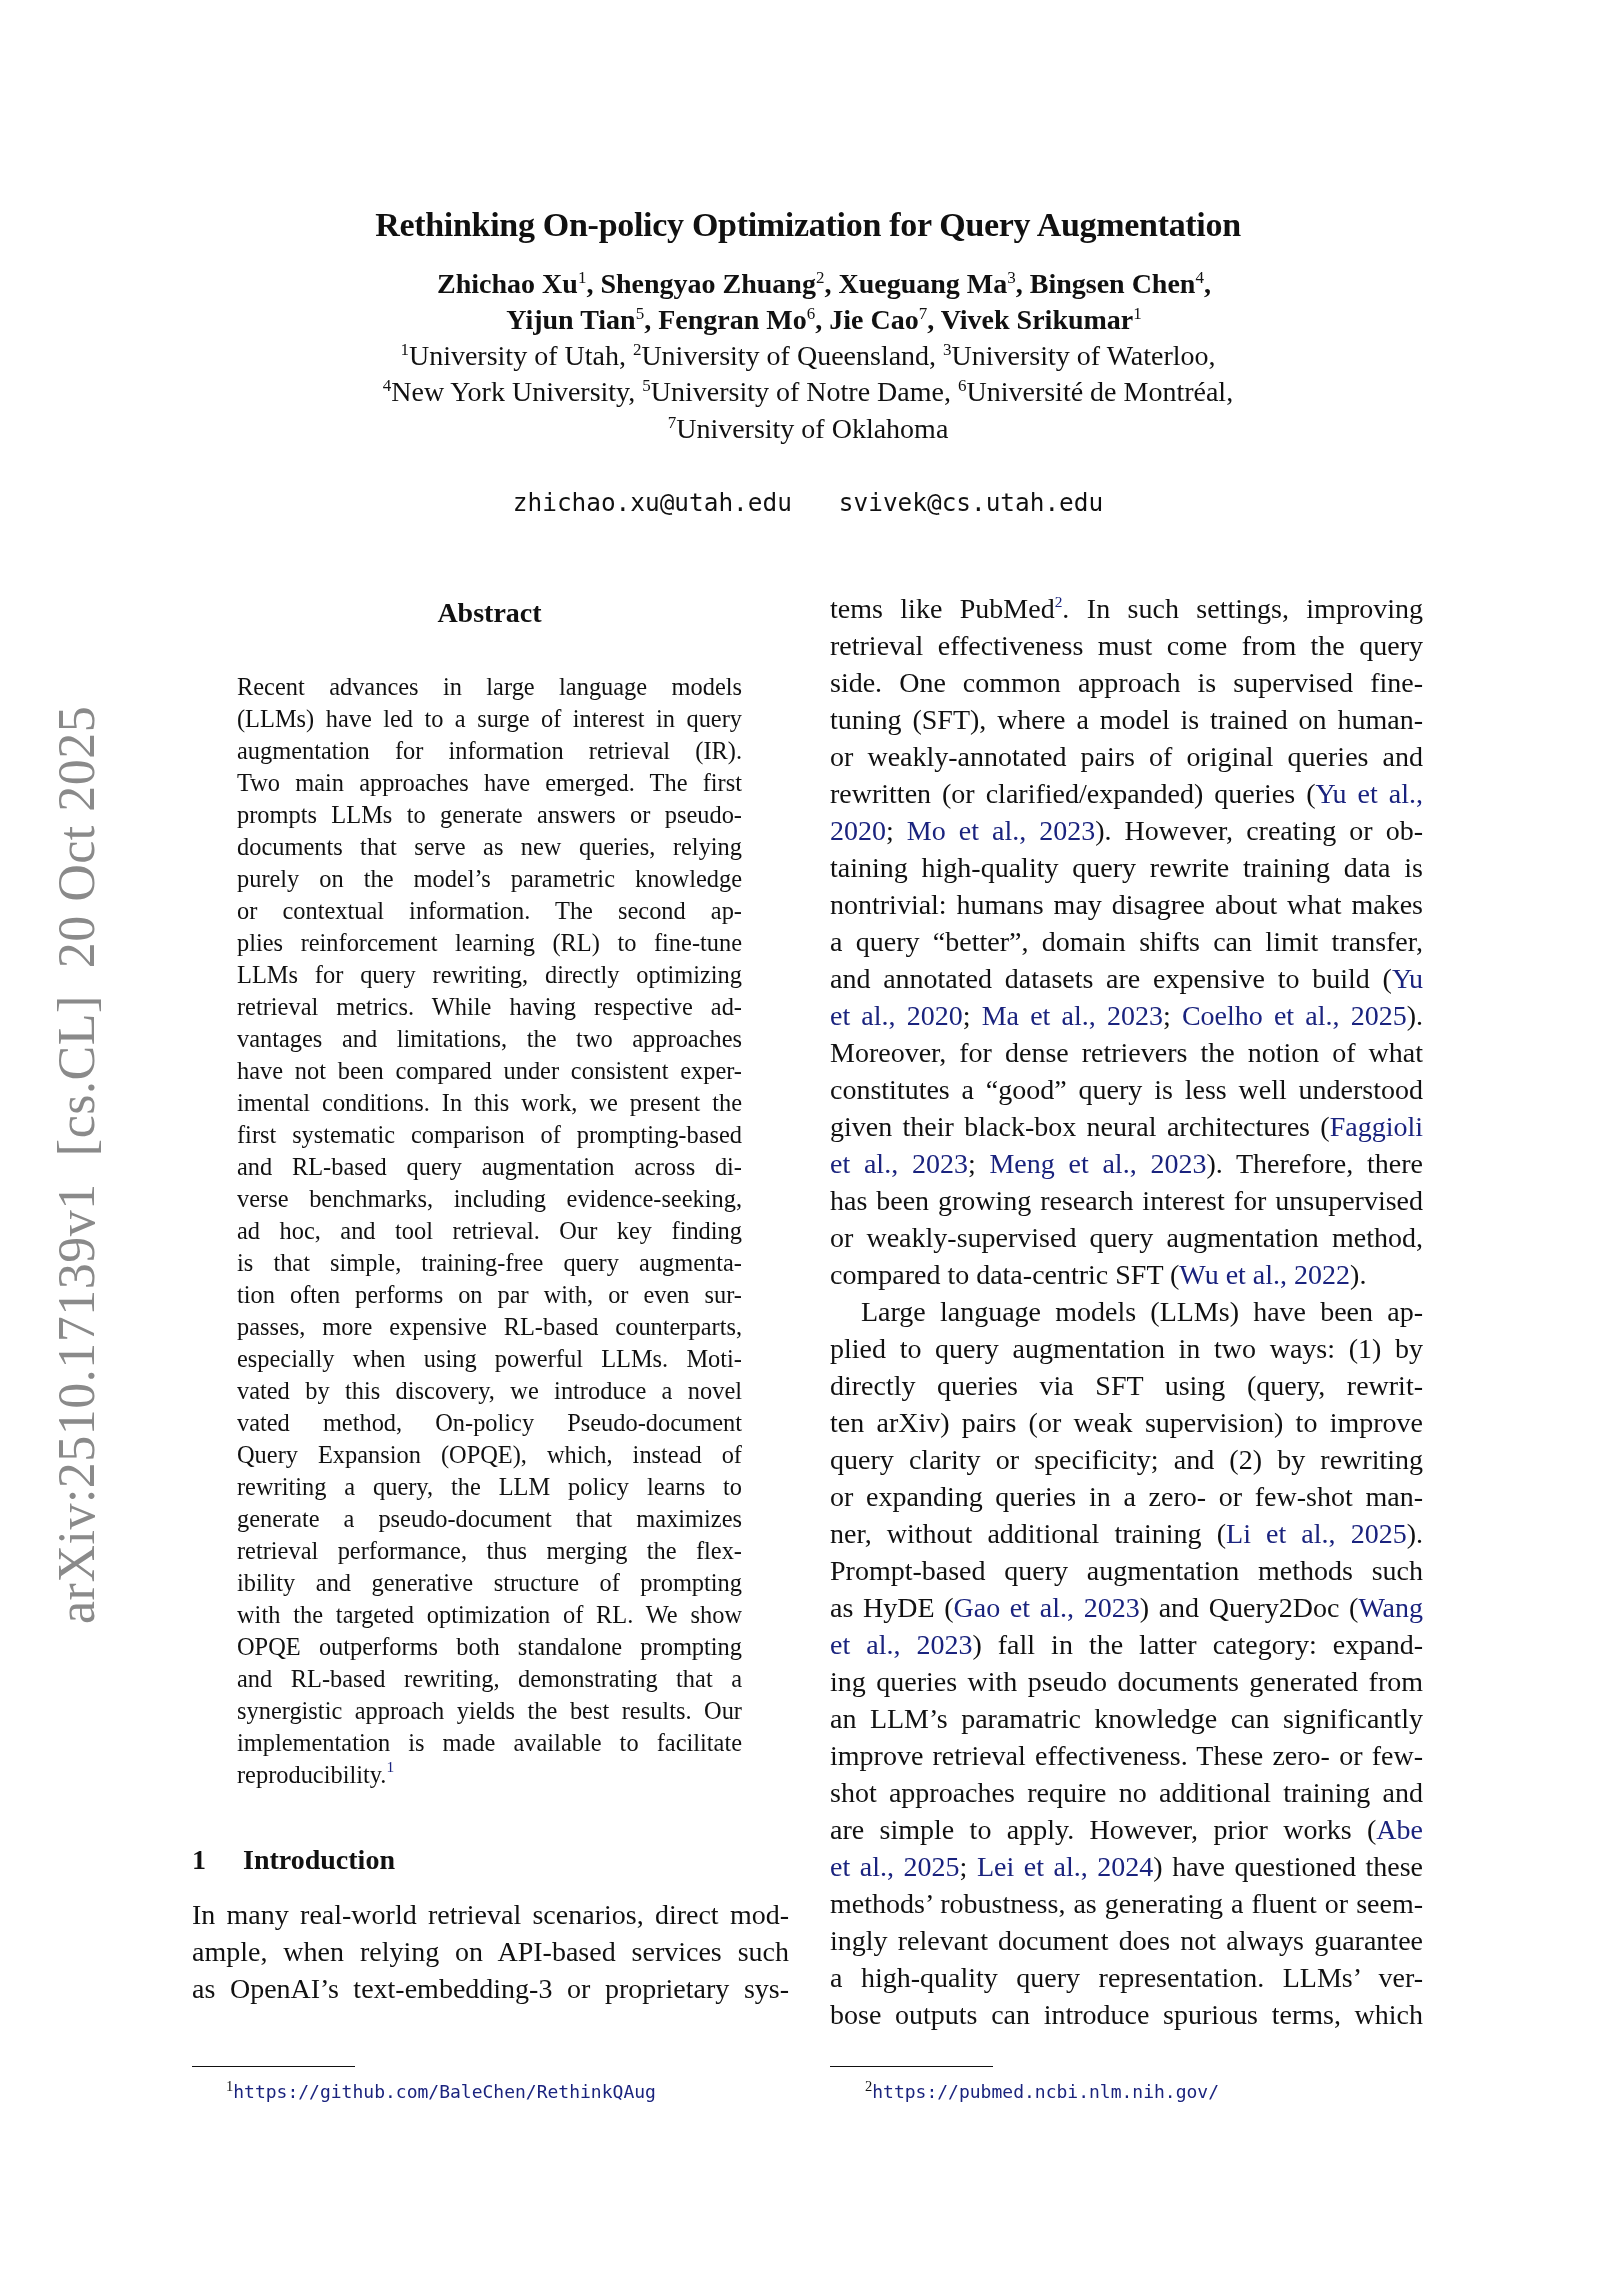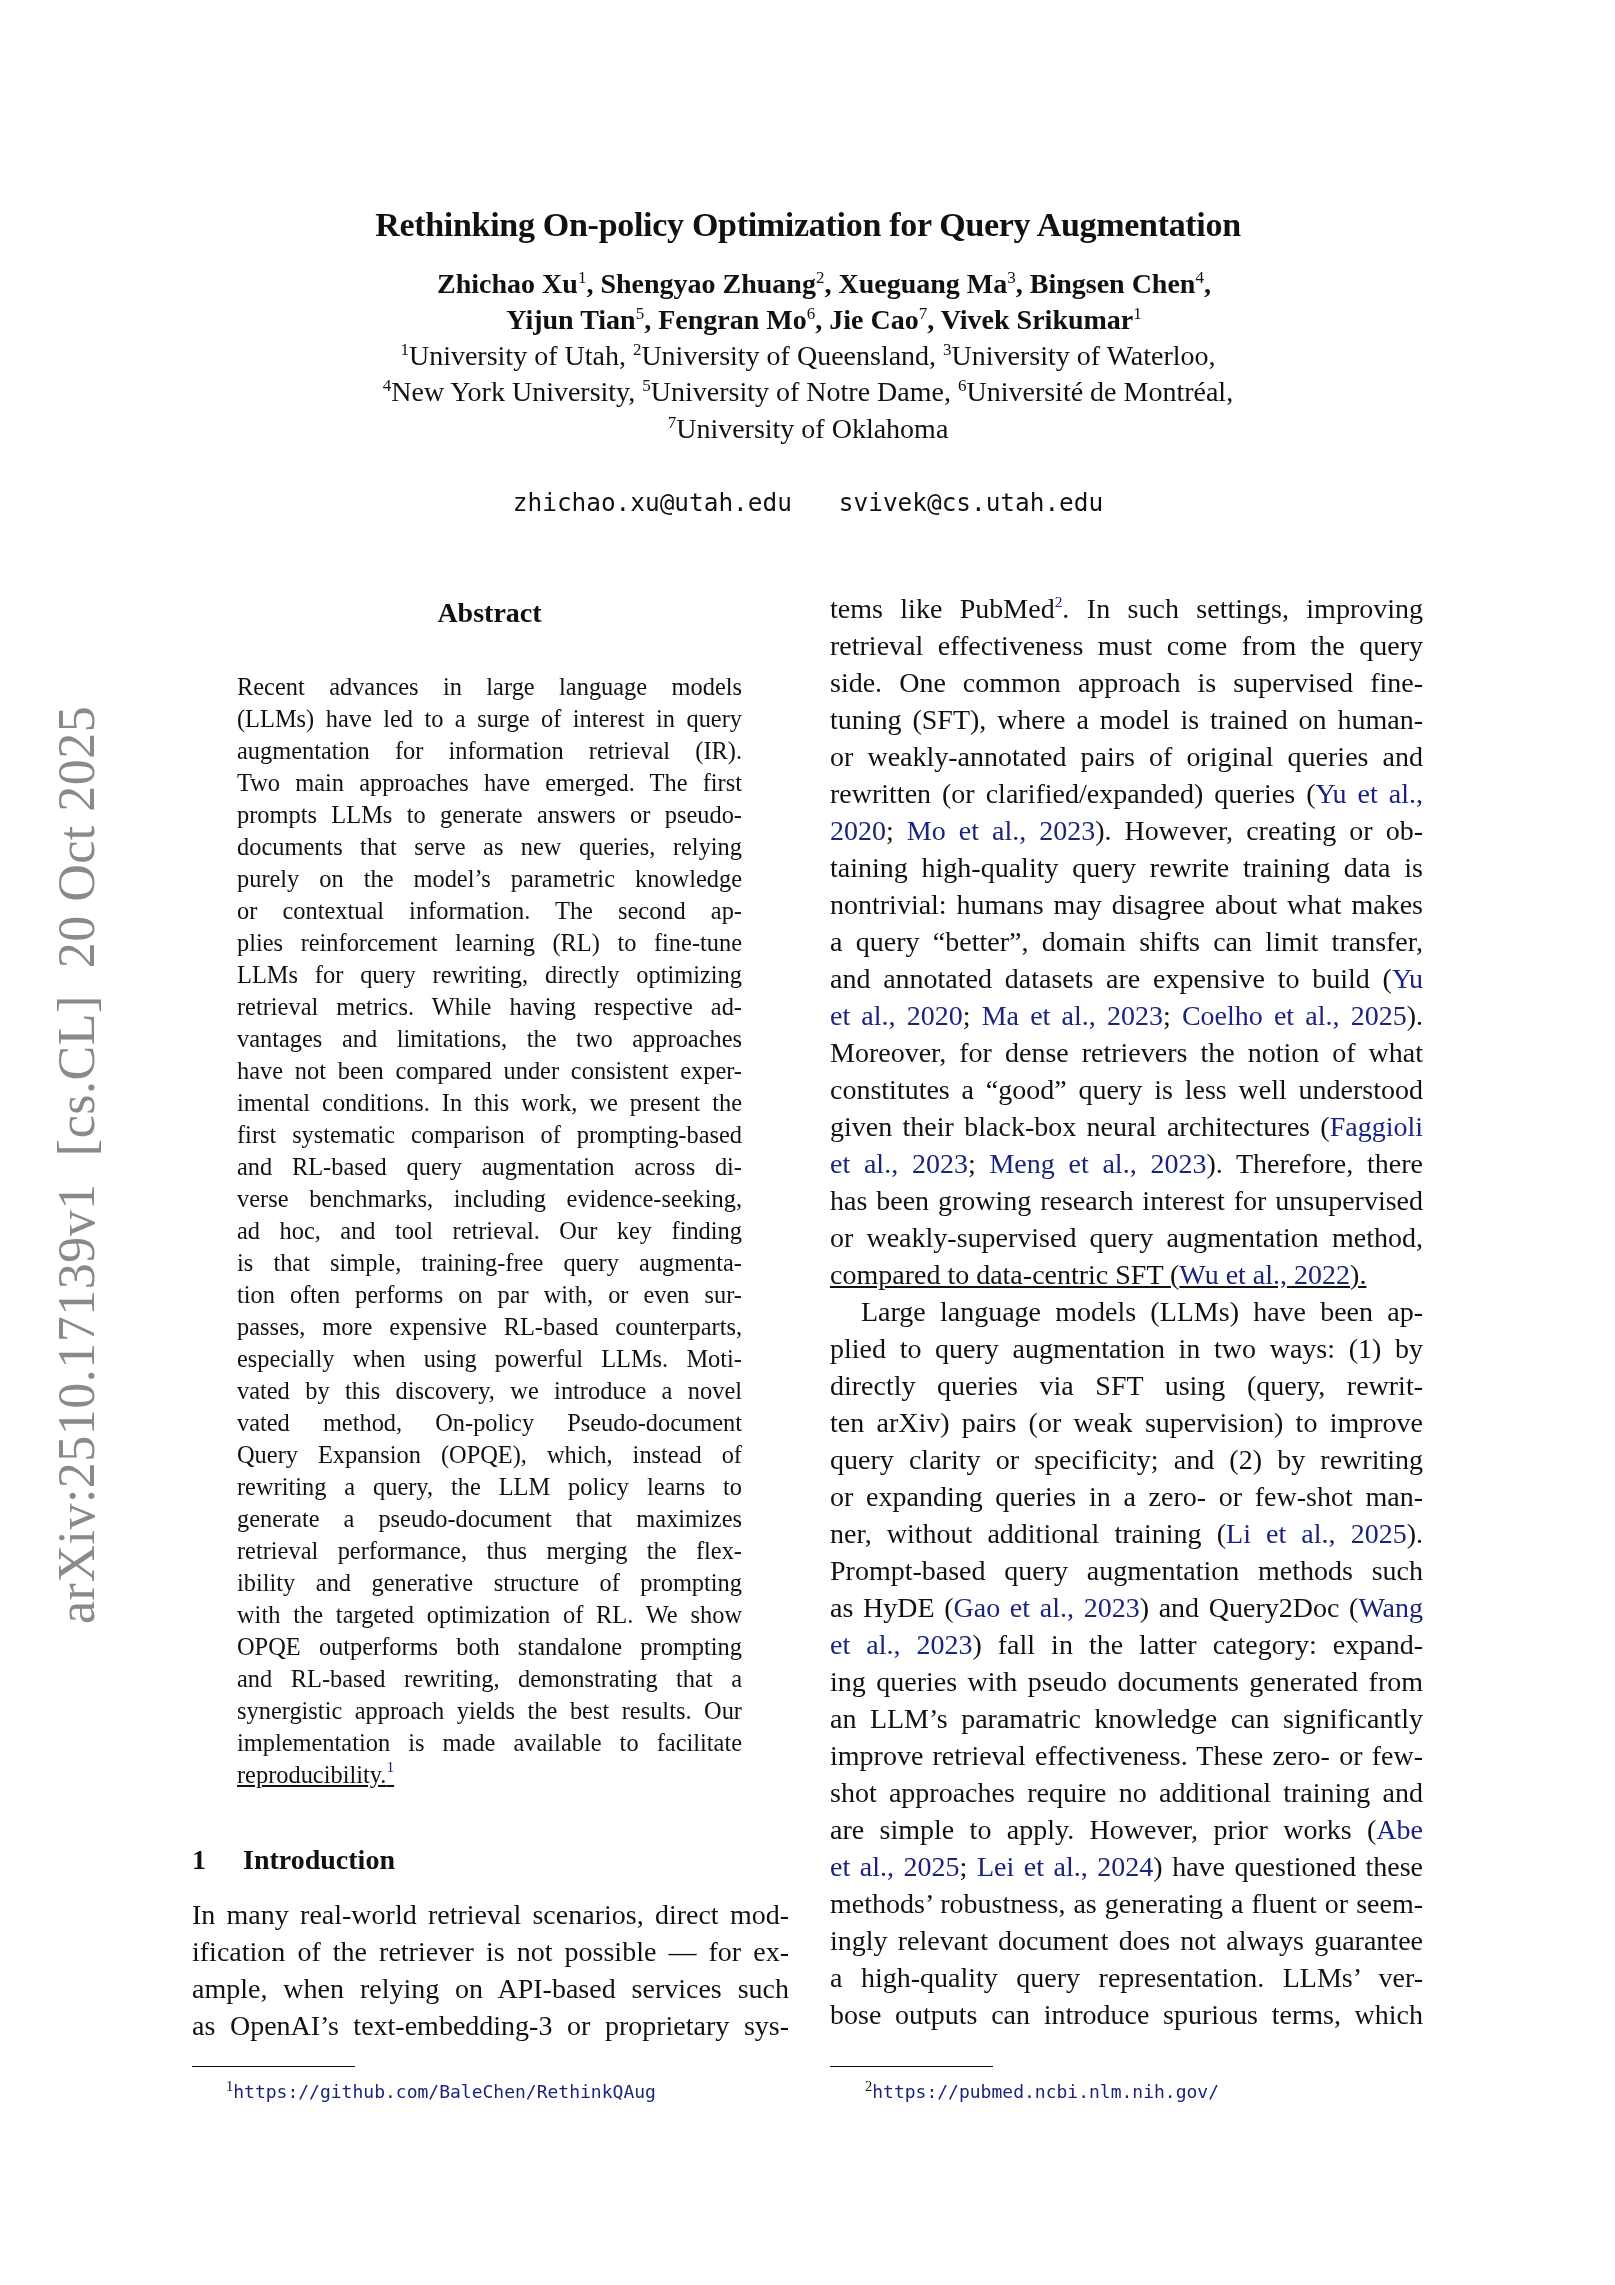--- a/index.html
+++ b/index.html
@@ -17,21 +17,21 @@
   .arxiv { left: 47px; top: 1624px; transform-origin: left top; transform: rotate(-90deg);
            font-family: "Liberation Serif", serif; font-size: 52px; color: #8a8a8a; white-space: pre;
            letter-spacing: 0.5px; }
   .abstract-head { left: 237px; width: 505px; top: 597px; text-align: center; font-weight: bold; font-size: 28px; }
   .col-abs { left: 237px; width: 505px; top: 671px; }
   .col-left { left: 192px; width: 597px; }
   .col-right { left: 830px; width: 593px; top: 590px; }
   .line { display: block; white-space: nowrap; text-align: justify; text-align-last: justify; height: 33px; line-height: 33px; font-size: 26px; }
   .col-abs .line { height: 32px; line-height: 32px; font-size: 24.4px; }
   .col-left .line, .col-right .line { height: 37px; line-height: 37px; font-size: 28px; }
-  .line.last { text-align-last: left; text-decoration: underline; }
+  .line.last { text-align-last: left; }
   .line.indent { padding-left: 31px; }
   .cite { color: #1a237e; }
   .fnmark { font-size: 15.4px; vertical-align: 11px; line-height: 0; color: #1a237e; }
   .sec-head { left: 192px; top: 1844px; font-weight: bold; font-size: 28px; }
   .sec-head .num { display: inline-block; width: 51px; }
   .fn-rule { height: 1.4px; background: #111; width: 163px; }
   .fn { font-family: "DejaVu Sans Mono", "Liberation Mono", monospace; font-size: 18px; color: #1a237e; }
   .fn sup { color: #111; font-family: "Liberation Serif", serif; font-size: 14.5px; vertical-align: 7.2px; line-height: 0; }
 </style>
 </head>
@@ -90,21 +90,20 @@
     <span class="line">implementation is made available to facilitate</span>
     <span class="line last">reproducibility.<span class="fnmark">1</span></span>
   </div>
 
 <div class="abs sec-head">
   <span class="num">1</span><span>Introduction</span>
 </div>
 
 <div class="abs col-left" style="top:1896px" id="intro-left">
     <span class="line">In many real-world retrieval scenarios, direct mod-</span>
-    <span class="line">ification of the retriever is not possible — for ex-</span>
     <span class="line">ample, when relying on API-based services such</span>
     <span class="line">as OpenAI’s text-embedding-3 or proprietary sys-</span>
   </div>
 
 <div class="abs col-right" id="intro-right">
     <span class="line">tems like PubMed<span class="fnmark">2</span>.  In such settings, improving</span>
     <span class="line">retrieval effectiveness must come from the query</span>
     <span class="line">side.  One common approach is supervised fine-</span>
     <span class="line">tuning (SFT), where a model is trained on human-</span>
     <span class="line">or weakly-annotated pairs of original queries and</span>

